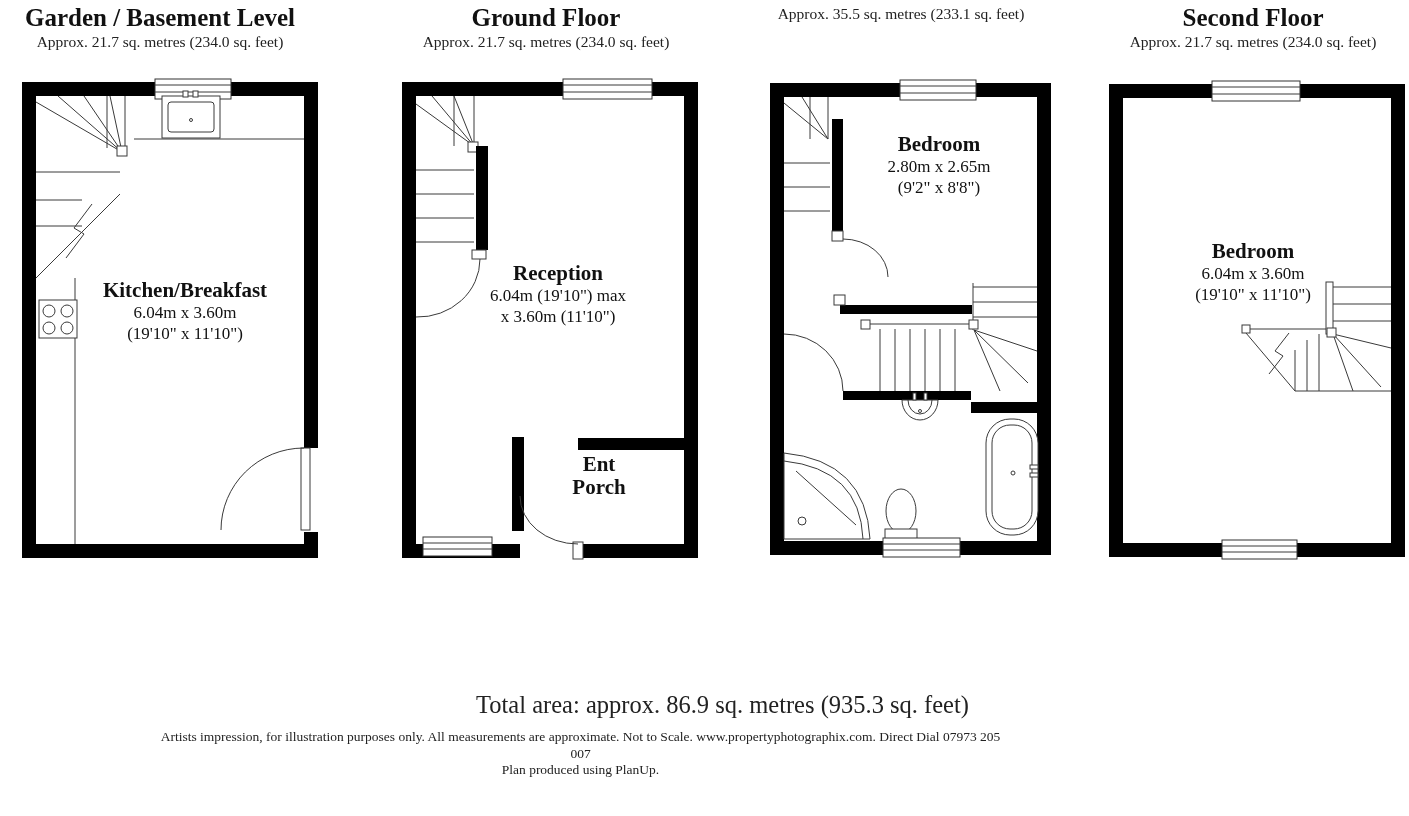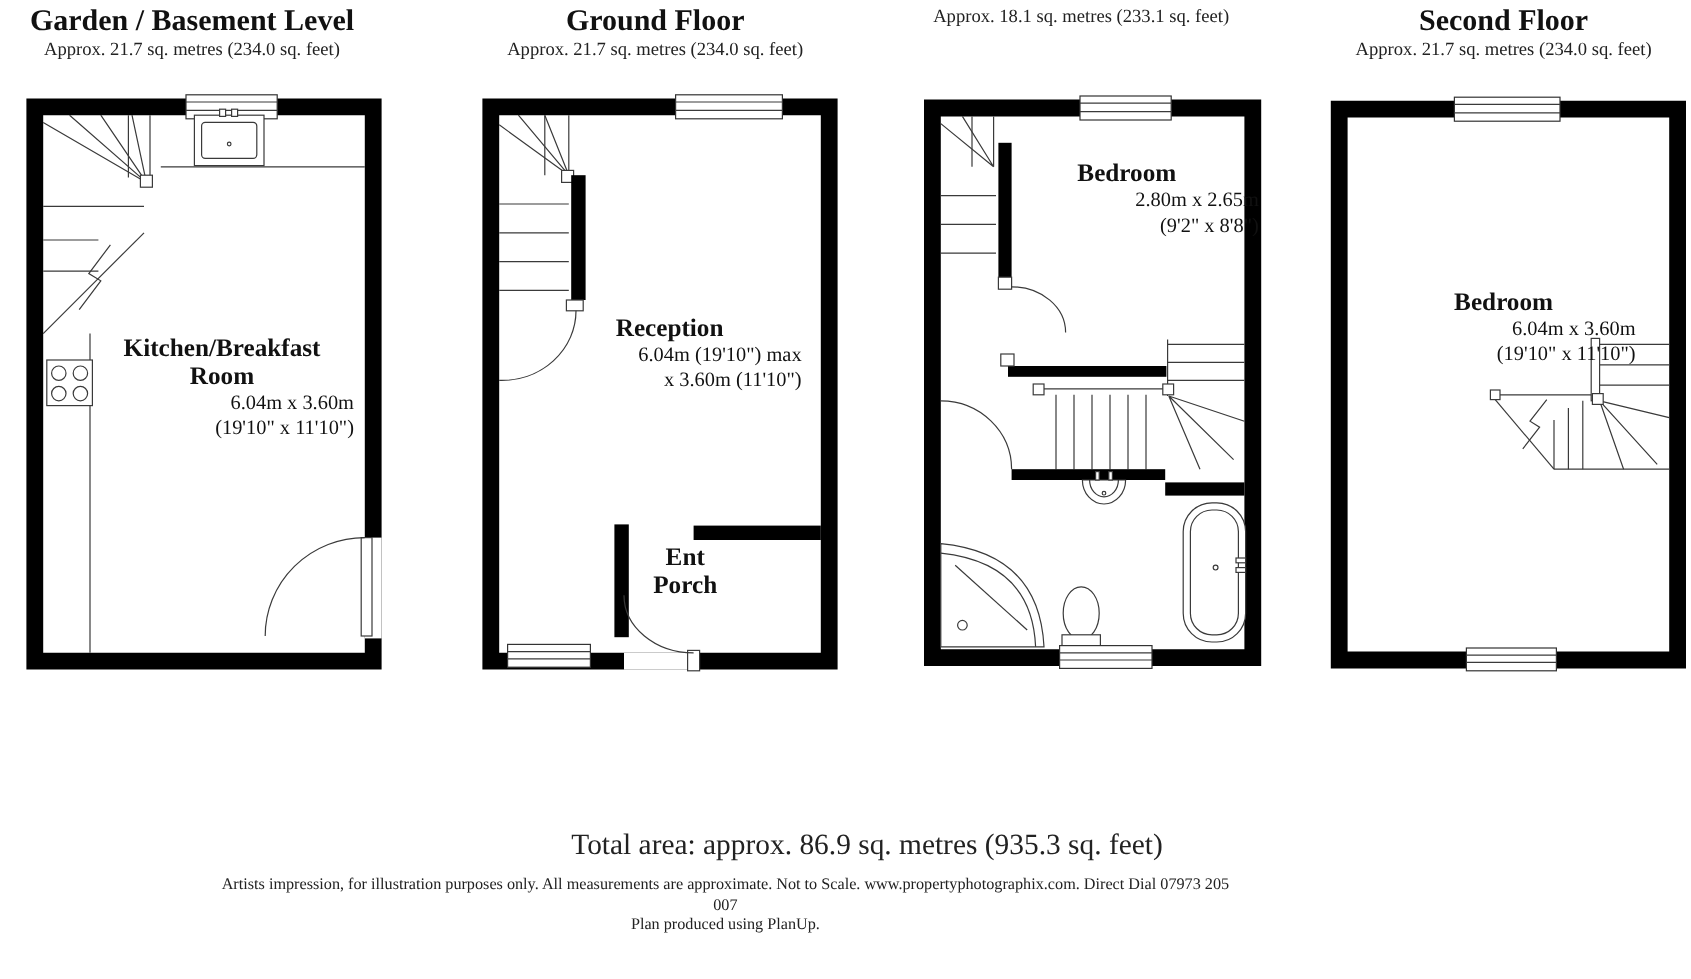--- a/index.html
+++ b/index.html
@@ -4,25 +4,25 @@
 <style>
   html,body{margin:0;padding:0;background:#fff;}
   #canvas{position:relative;width:1409px;height:816px;background:#fff;overflow:hidden;
           font-family:Liberation Serif, serif;color:#1a1a1a;}
   .floor-header{position:absolute;top:4px;text-align:center;}
   .floor-title{font-size:25px;font-weight:bold;color:#111;line-height:28px;}
   .floor-area{font-size:15.5px;color:#222;line-height:20px;}
   .plan{position:absolute;overflow:visible;}
   .room-label{position:absolute;text-align:center;color:#111;}
   .room-name{font-size:21px;font-weight:bold;line-height:23px;}
-  .room-dim{font-size:17px;line-height:21px;text-align:right;}
+  .room-dim{font-size:17px;line-height:21px;}
   .footer-total{position:absolute;top:691px;left:0;width:1409px;text-align:center;
                 font-size:24.5px;color:#222;padding-left:18px;}
   .footer-disclaimer{position:absolute;top:729px;left:0;width:1161px;text-align:center;
-                     font-size:13.5px;line-height:16.5px;color:#222;padding-left:24px;}
+                     font-size:13.5px;line-height:16.5px;color:#222;}
   .footer-name{position:absolute;top:786px;left:0;width:1409px;text-align:center;
                font-size:23px;font-weight:bold;color:#111;}
   svg .thin{stroke:#3a3a3a;stroke-width:1;fill:none;}
   svg .fix{stroke:#3a3a3a;stroke-width:1;fill:#fff;}
   svg .wall{fill:#000;fill-rule:evenodd;}
   svg .blk{fill:#000;stroke:none;}
   svg .winbox{fill:#fff;stroke:#333;stroke-width:1;}
 </style>
 </head>
 <body>
@@ -31,21 +31,21 @@
 
   <div class="floor-header" style="left:-10px;width:340px;">
     <div class="floor-title">Garden / Basement Level</div>
     <div class="floor-area">Approx. 21.7 sq. metres (234.0 sq. feet)</div>
   </div>
   <div class="floor-header" style="left:376px;width:340px;">
     <div class="floor-title">Ground Floor</div>
     <div class="floor-area">Approx. 21.7 sq. metres (234.0 sq. feet)</div>
   </div>
   <div class="floor-header" style="left:731px;width:340px;">
-    <div class="floor-area">Approx. 18.1 sq. metres (233.1 sq. feet)</div>
+    <div class="floor-area">Approx. 35.5 sq. metres (233.1 sq. feet)</div>
   </div>
   <div class="floor-header" style="left:1083px;width:340px;">
     <div class="floor-title">Second Floor</div>
     <div class="floor-area">Approx. 21.7 sq. metres (234.0 sq. feet)</div>
   </div>
 
   <svg class="plan" style="left:22px;top:82px;" width="296" height="476" viewBox="0 0 296 476">
     <path class="wall" d="M0,0 H296 V476 H0 Z M14,14 H282 V462 H14 Z"></path>
 
     <g>
@@ -86,21 +86,20 @@
       <path d="M85,14 V66 M103,14 V66"></path>
       <rect class="fix" x="95" y="64" width="10" height="10"></rect>
       <path d="M14,90 H98"></path>
       <path d="M14,118 H60 M14,144 H60"></path>
       <path d="M14,196 L98,112"></path>
       <path d="M44,176 L62,152 L52,146 L70,122"></path>
     </g>
   </svg>
   <div class="room-label" style="left:75px;top:279px;width:220px;">
     <div class="room-name">Kitchen/Breakfast</div>
-    <div class="room-name">Room</div>
     <div class="room-dim">6.04m x 3.60m</div>
     <div class="room-dim">(19'10" x 11'10")</div>
   </div>
 
   <svg class="plan" style="left:402px;top:82px;" width="296" height="476" viewBox="0 0 296 476">
     <path class="wall" d="M0,0 H296 V476 H0 Z M14,14 H282 V462 H14 Z"></path>
 
     <g>
       <rect class="winbox" x="161" y="-3" width="89" height="20"></rect>
       <line class="thin" x1="161" y1="3" x2="250" y2="3"></line>
@@ -132,21 +131,21 @@
       <rect class="winbox" x="21" y="455" width="69" height="19"></rect>
       <line class="thin" x1="21" y1="461" x2="90" y2="461"></line>
       <line class="thin" x1="21" y1="467" x2="90" y2="467"></line>
     </g>
   </svg>
   <div class="room-label" style="left:448px;top:262px;width:220px;">
     <div class="room-name">Reception</div>
     <div class="room-dim">6.04m (19'10") max</div>
     <div class="room-dim">x 3.60m (11'10")</div>
   </div>
-  <div class="room-label" style="left:521px;top:453px;width:100px;">
+  <div class="room-label" style="left:549px;top:453px;width:100px;">
     <div class="room-name">Ent</div>
     <div class="room-name">Porch</div>
   </div>
 
   <svg class="plan" style="left:770px;top:83px;" width="281" height="472" viewBox="0 0 281 472">
     <path class="wall" d="M0,0 H281 V472 H0 Z M14,14 H267 V458 H14 Z"></path>
 
     <g>
       <rect class="winbox" x="130" y="-3" width="76" height="20"></rect>
       <line class="thin" x1="130" y1="3" x2="206" y2="3"></line>

